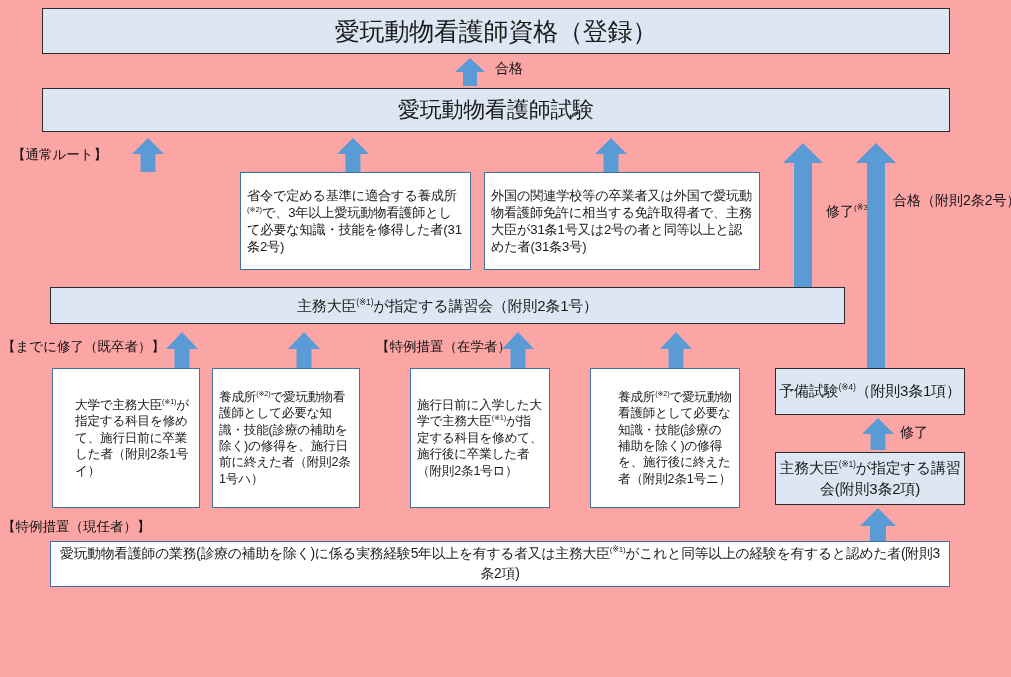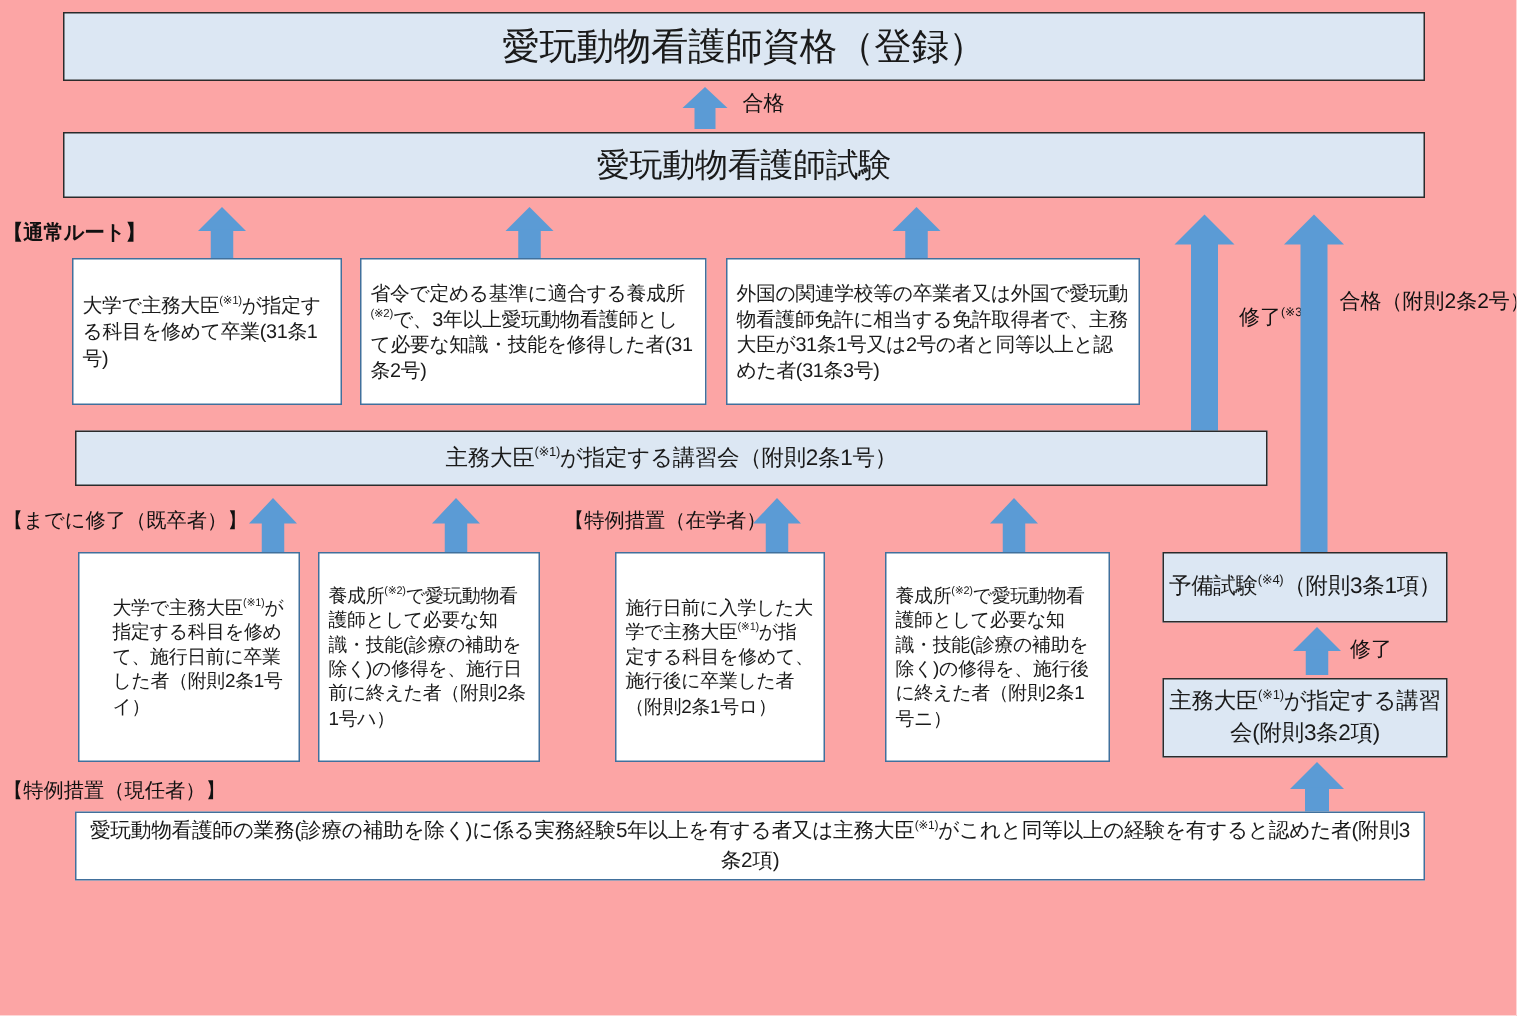--- a/index.html
+++ b/index.html
@@ -106,21 +106,21 @@
   <div class="arrow" style="left:455px;top:58px;width:30px;height:28px;">
     <div class="head" style="border-width:0 15px 14px 15px;"></div>
     <div class="shaft" style="width:14px;height:16px;"></div>
   </div>
   <div class="arrow-label" style="left:495px;top:60px;text-align:center;"><span>合格</span></div>
 
   <div class="box box-fill title-lg" style="left:42px;top:88px;width:908px;height:44px;">
     <span>愛玩動物看護師試験</span>
   </div>
 
-  <div class="label" style="left:2px;top:146px;font-weight:bold;"><span>【通常ルート】</span></div>
+  <div class="label" style="left:12px;top:146px;"><span>【通常ルート】</span></div>
 
   <div class="arrow" style="left:132px;top:138px;width:32px;height:34px;">
     <div class="head" style="border-width:0 16px 16px 16px;"></div>
     <div class="shaft" style="width:15px;height:19px;"></div>
   </div>
   <div class="arrow" style="left:337px;top:138px;width:32px;height:34px;">
     <div class="head" style="border-width:0 16px 16px 16px;"></div>
     <div class="shaft" style="width:15px;height:19px;"></div>
   </div>
   <div class="arrow" style="left:595px;top:138px;width:32px;height:34px;">
@@ -135,23 +135,20 @@
   <div class="arrow-label" style="left:826px;top:203px;"><span>修了<sup>(※3)</sup></span></div>
 
   <div class="arrow" style="left:856px;top:143px;width:40px;height:236px;">
     <div class="head" style="border-width:0 20px 20px 20px;"></div>
     <div class="shaft" style="width:18px;height:217px;"></div>
   </div>
   <div class="arrow-label" style="left:893px;top:192px;">
     <div>合格（附則2条2号）</div>
   </div>
 
-  <div class="box box-plain bx-txt" style="left:48px;top:172px;width:180px;height:98px;">
-    <div class="inner">大学で主務大臣<sup>(※1)</sup>が指定する科目を修めて卒業(31条1号)</div>
-  </div>
   <div class="box box-plain bx-txt" style="left:240px;top:172px;width:231px;height:98px;">
     <div class="inner">省令で定める基準に適合する養成所<sup>(※2)</sup>で、3年以上愛玩動物看護師として必要な知識・技能を修得した者(31条2号)</div>
   </div>
   <div class="box box-plain bx-txt" style="left:484px;top:172px;width:276px;height:98px;">
     <div class="inner">外国の関連学校等の卒業者又は外国で愛玩動物看護師免許に相当する免許取得者で、主務大臣が31条1号又は2号の者と同等以上と認めた者(31条3号)</div>
   </div>
 
   <div class="box box-fill mid-bar" style="left:50px;top:287px;width:795px;height:37px;">
     <span>主務大臣<sup>(※1)</sup>が指定する講習会（附則2条1号）</span>
   </div>
@@ -178,21 +175,21 @@
 
   <div class="box box-plain bx-txt-sm" style="left:52px;top:368px;width:148px;height:140px;padding-left:16px;">
     <div class="inner">大学で主務大臣<sup>(※1)</sup>が指定する科目を修めて、施行日前に卒業した者（附則2条1号イ）</div>
   </div>
   <div class="box box-plain bx-txt-sm" style="left:212px;top:368px;width:148px;height:140px;">
     <div class="inner">養成所<sup>(※2)</sup>で愛玩動物看護師として必要な知識・技能(診療の補助を除く)の修得を、施行日前に終えた者（附則2条1号ハ）</div>
   </div>
   <div class="box box-plain bx-txt-sm" style="left:410px;top:368px;width:140px;height:140px;">
     <div class="inner">施行日前に入学した大学で主務大臣<sup>(※1)</sup>が指定する科目を修めて、施行後に卒業した者（附則2条1号ロ）</div>
   </div>
-  <div class="box box-plain bx-txt-sm" style="left:590px;top:368px;width:150px;height:140px;">
+  <div class="box box-plain bx-txt-sm" style="left:590px;top:368px;width:150px;height:140px;padding-left:21px;">
     <div class="inner">養成所<sup>(※2)</sup>で愛玩動物看護師として必要な知識・技能(診療の補助を除く)の修得を、施行後に終えた者（附則2条1号ニ）</div>
   </div>
 
   <div class="box box-fill pre-exam" style="left:775px;top:368px;width:190px;height:47px;">
     <span>予備試験<sup>(※4)</sup>（附則3条1項）</span>
   </div>
 
   <div class="arrow" style="left:862px;top:418px;width:32px;height:32px;">
     <div class="head" style="border-width:0 16px 16px 16px;"></div>
     <div class="shaft" style="width:15px;height:17px;"></div>

